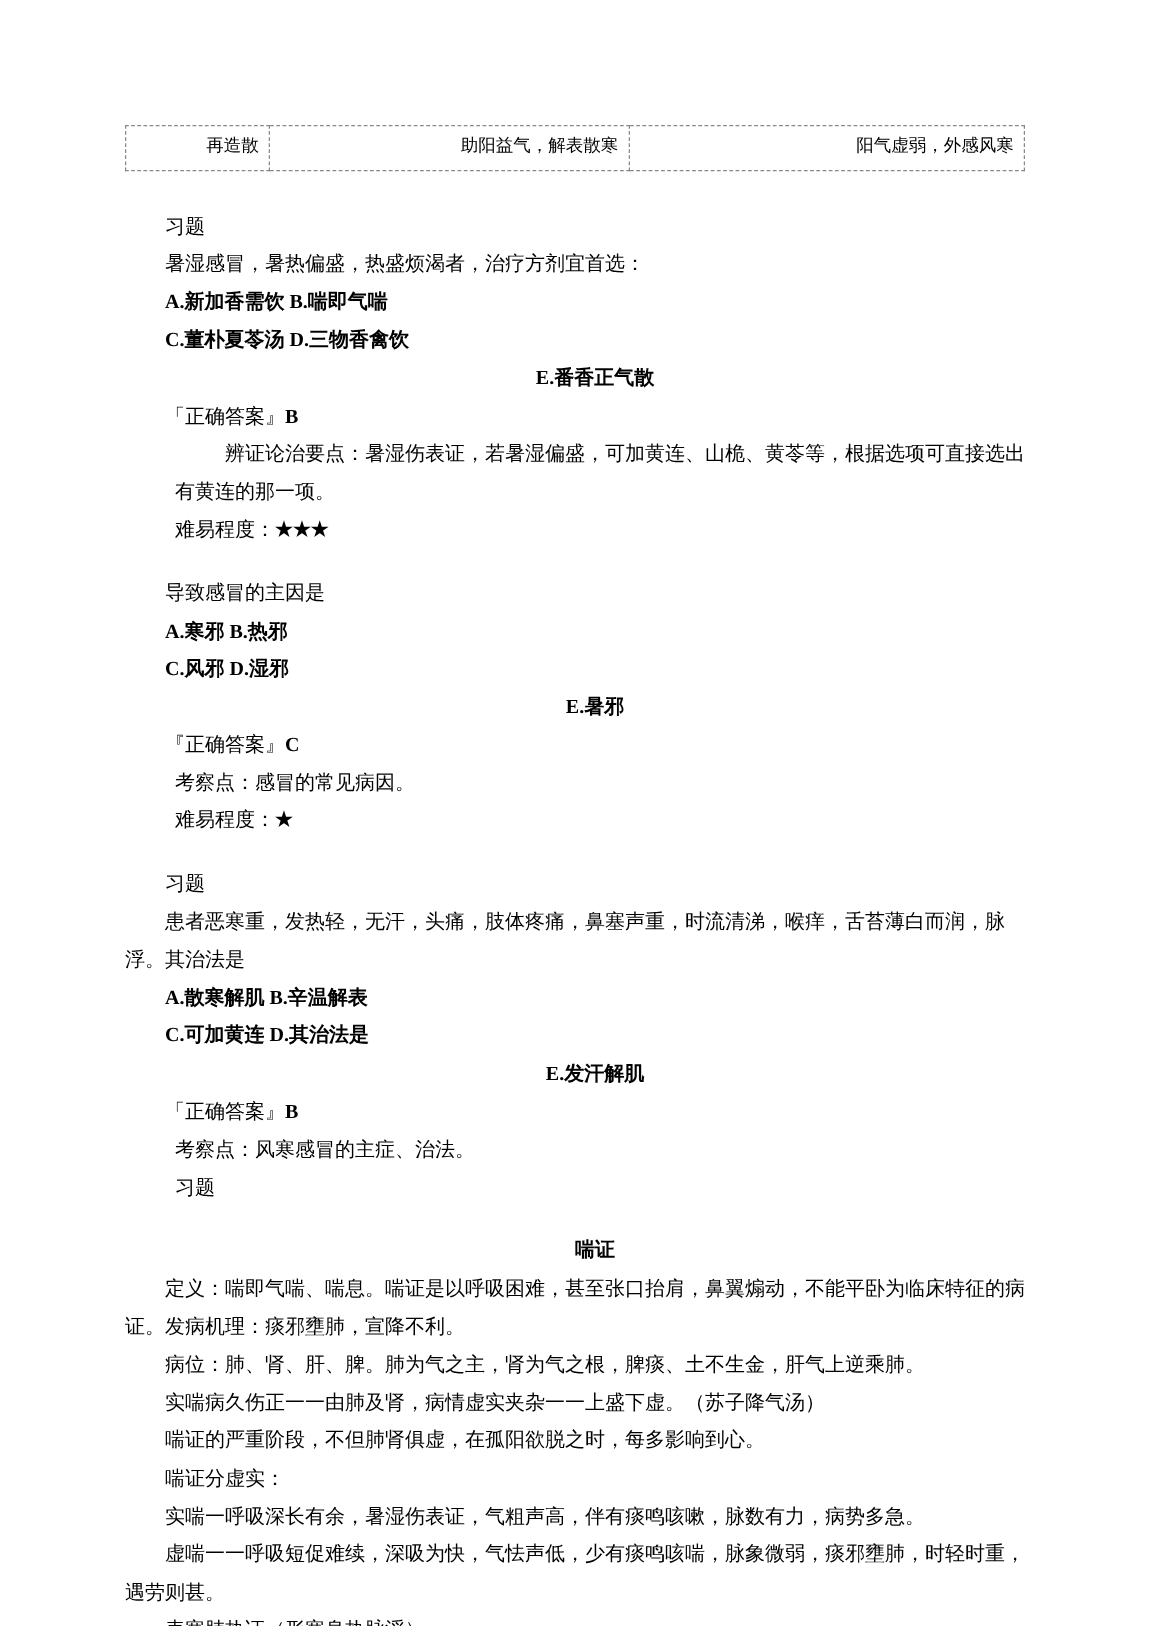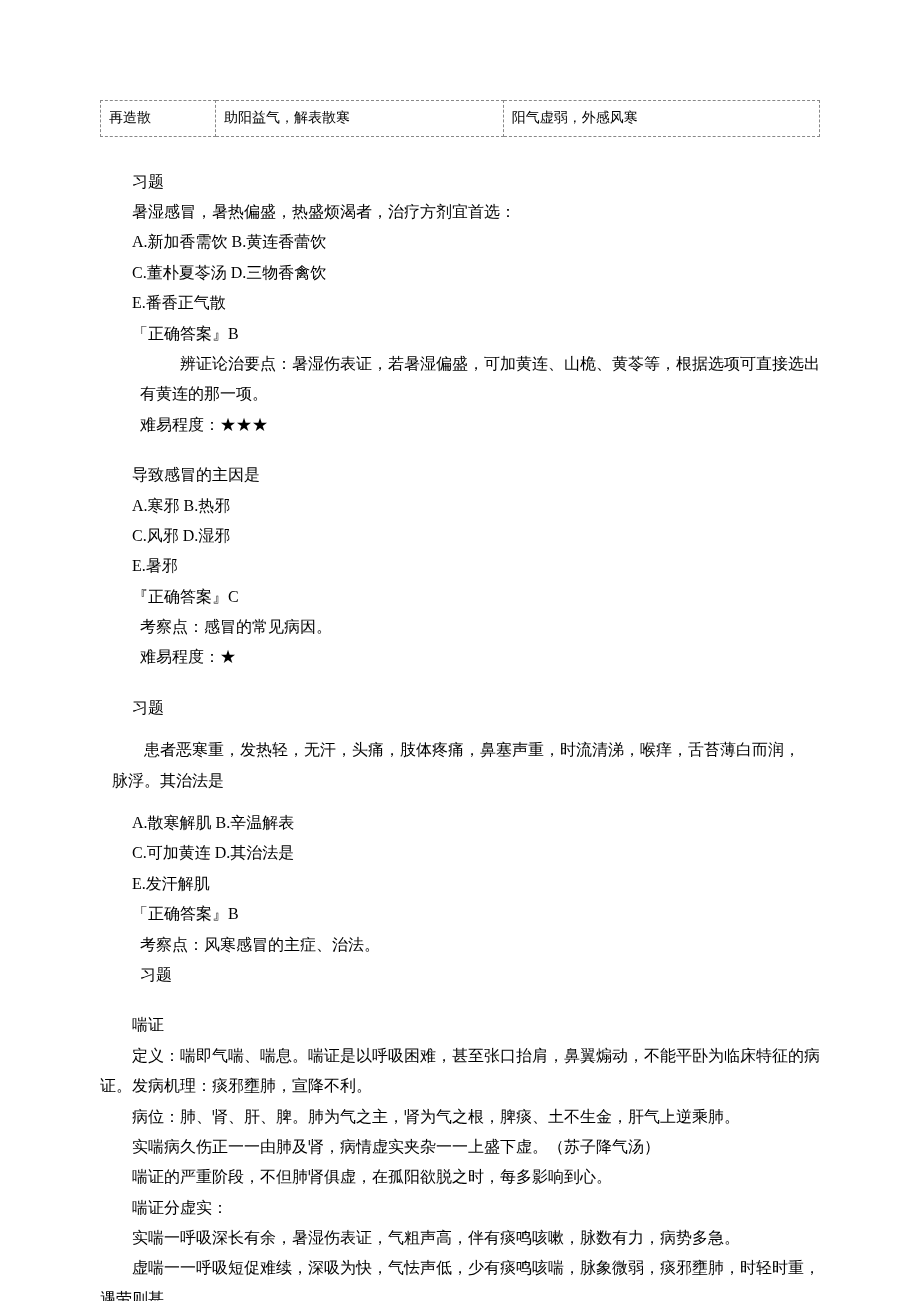--- a/index.html
+++ b/index.html
@@ -10,33 +10,35 @@
     line-height: 1.9;
     color: #000;
     background: #fff;
     width: 920px;
     box-sizing: border-box;
   }
   table {
     border-collapse: collapse;
     width: 100%;
     margin-bottom: 30px;
+    text-align: right;
   }
   td {
     border: 1px dashed #888;
     padding: 4px 8px;
     font-size: 14px;
     vertical-align: top;
   }
   .para {
     text-indent: 2em;
     margin: 0;
   }
   .bold {
-    font-weight: normal;
+    font-weight: bold;
+    text-align: center;
   }
   .section-gap {
     height: 20px;
   }
   .analysis {
     text-indent: 2.5em;
     margin: 0;
   }
 </style>
 </head>
@@ -48,21 +50,21 @@
     <td style="width:16%">再造散</td>
     <td style="width:40%">助阳益气，解表散寒</td>
     <td>阳气虚弱，外感风寒</td>
   </tr>
 </tbody>
   </table>
 
 <p class="para">习题</p>
 <p class="para">暑湿感冒，暑热偏盛，热盛烦渴者，治疗方剂宜首选：</p>
 <p class="para">
-  <span class="bold">A.新加香需饮 </span><span class="bold">B.黄连香蕾饮</span>
+  <span class="bold">A.新加香需饮 </span><span class="bold">B.喘即气喘</span>
 </p>
 <p class="para">
   <span class="bold">C.董朴夏苓汤 </span><span class="bold">D.三物香禽饮</span>
 </p>
 <p class="para bold">E.番香正气散</p>
 <p class="para">
   <span>「正确答案』</span><span class="bold">B</span>
 </p>
 <p class="analysis" style="text-indent:0;padding-left:2.5em;text-indent:-0em;"><span style="padding-left:2.5em;">辨证论治要点：暑湿伤表证，若暑湿偏盛，可加黄连、山桅、黄苓等，根据选项可直接选出有黄连的那一项。</span></p>
 <p class="para" style="text-indent:0;"></p>
@@ -84,21 +86,21 @@
   <span>『正确答案』</span><span class="bold">C</span>
 </p>
 <p class="analysis">考察点：感冒的常见病因。</p>
 <p class="analysis">
   <span>难易程度：</span><span class="bold">★</span>
 </p>
 
 <div class="section-gap"></div>
 
 <p class="para">习题</p>
-<p style="margin:12px;text-indent:2em;"><span>患者恶寒重，发热轻，无汗，头痛，肢体疼痛，鼻塞声重，时流清涕，喉痒，舌苔薄白而润，脉浮。其治法是</span></p>
+<p style="margin:0;text-indent:2em;"><span>患者恶寒重，发热轻，无汗，头痛，肢体疼痛，鼻塞声重，时流清涕，喉痒，舌苔薄白而润，脉浮。其治法是</span></p>
 <p class="para">
   <span class="bold">A.散寒解肌 </span><span class="bold">B.辛温解表</span>
 </p>
 <p class="para">
   <span class="bold">C.可加黄连 </span><span class="bold">D.其治法是</span>
 </p>
 <p class="para bold">E.发汗解肌</p>
 <p class="para">
   <span>「正确答案』</span><span class="bold">B</span>
 </p>

